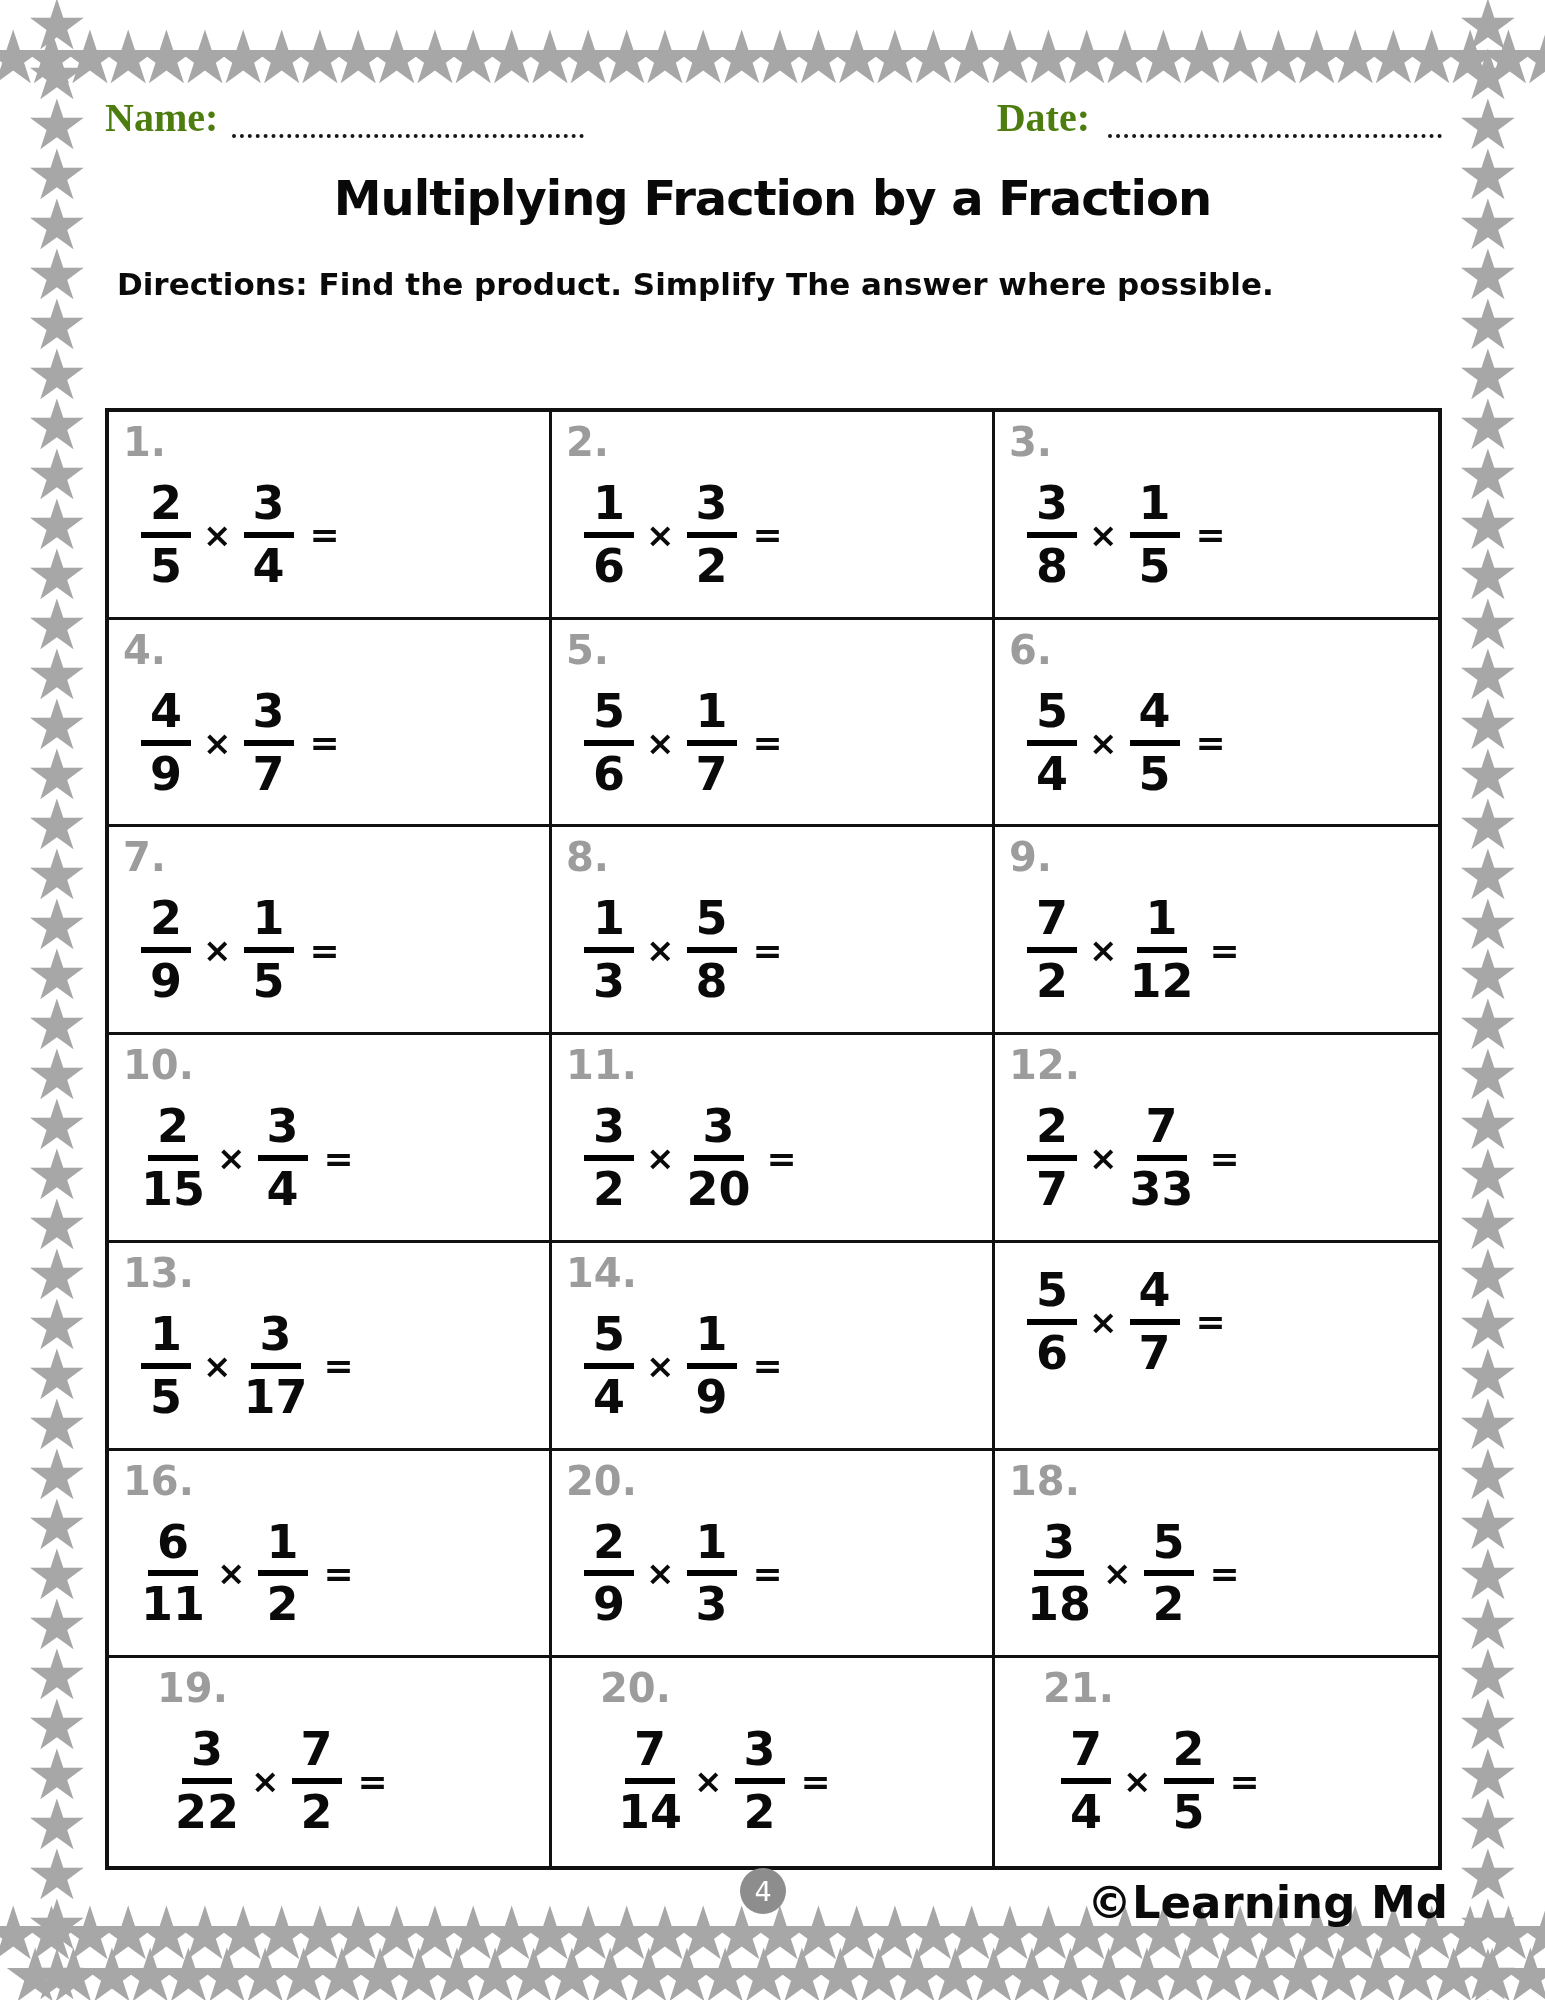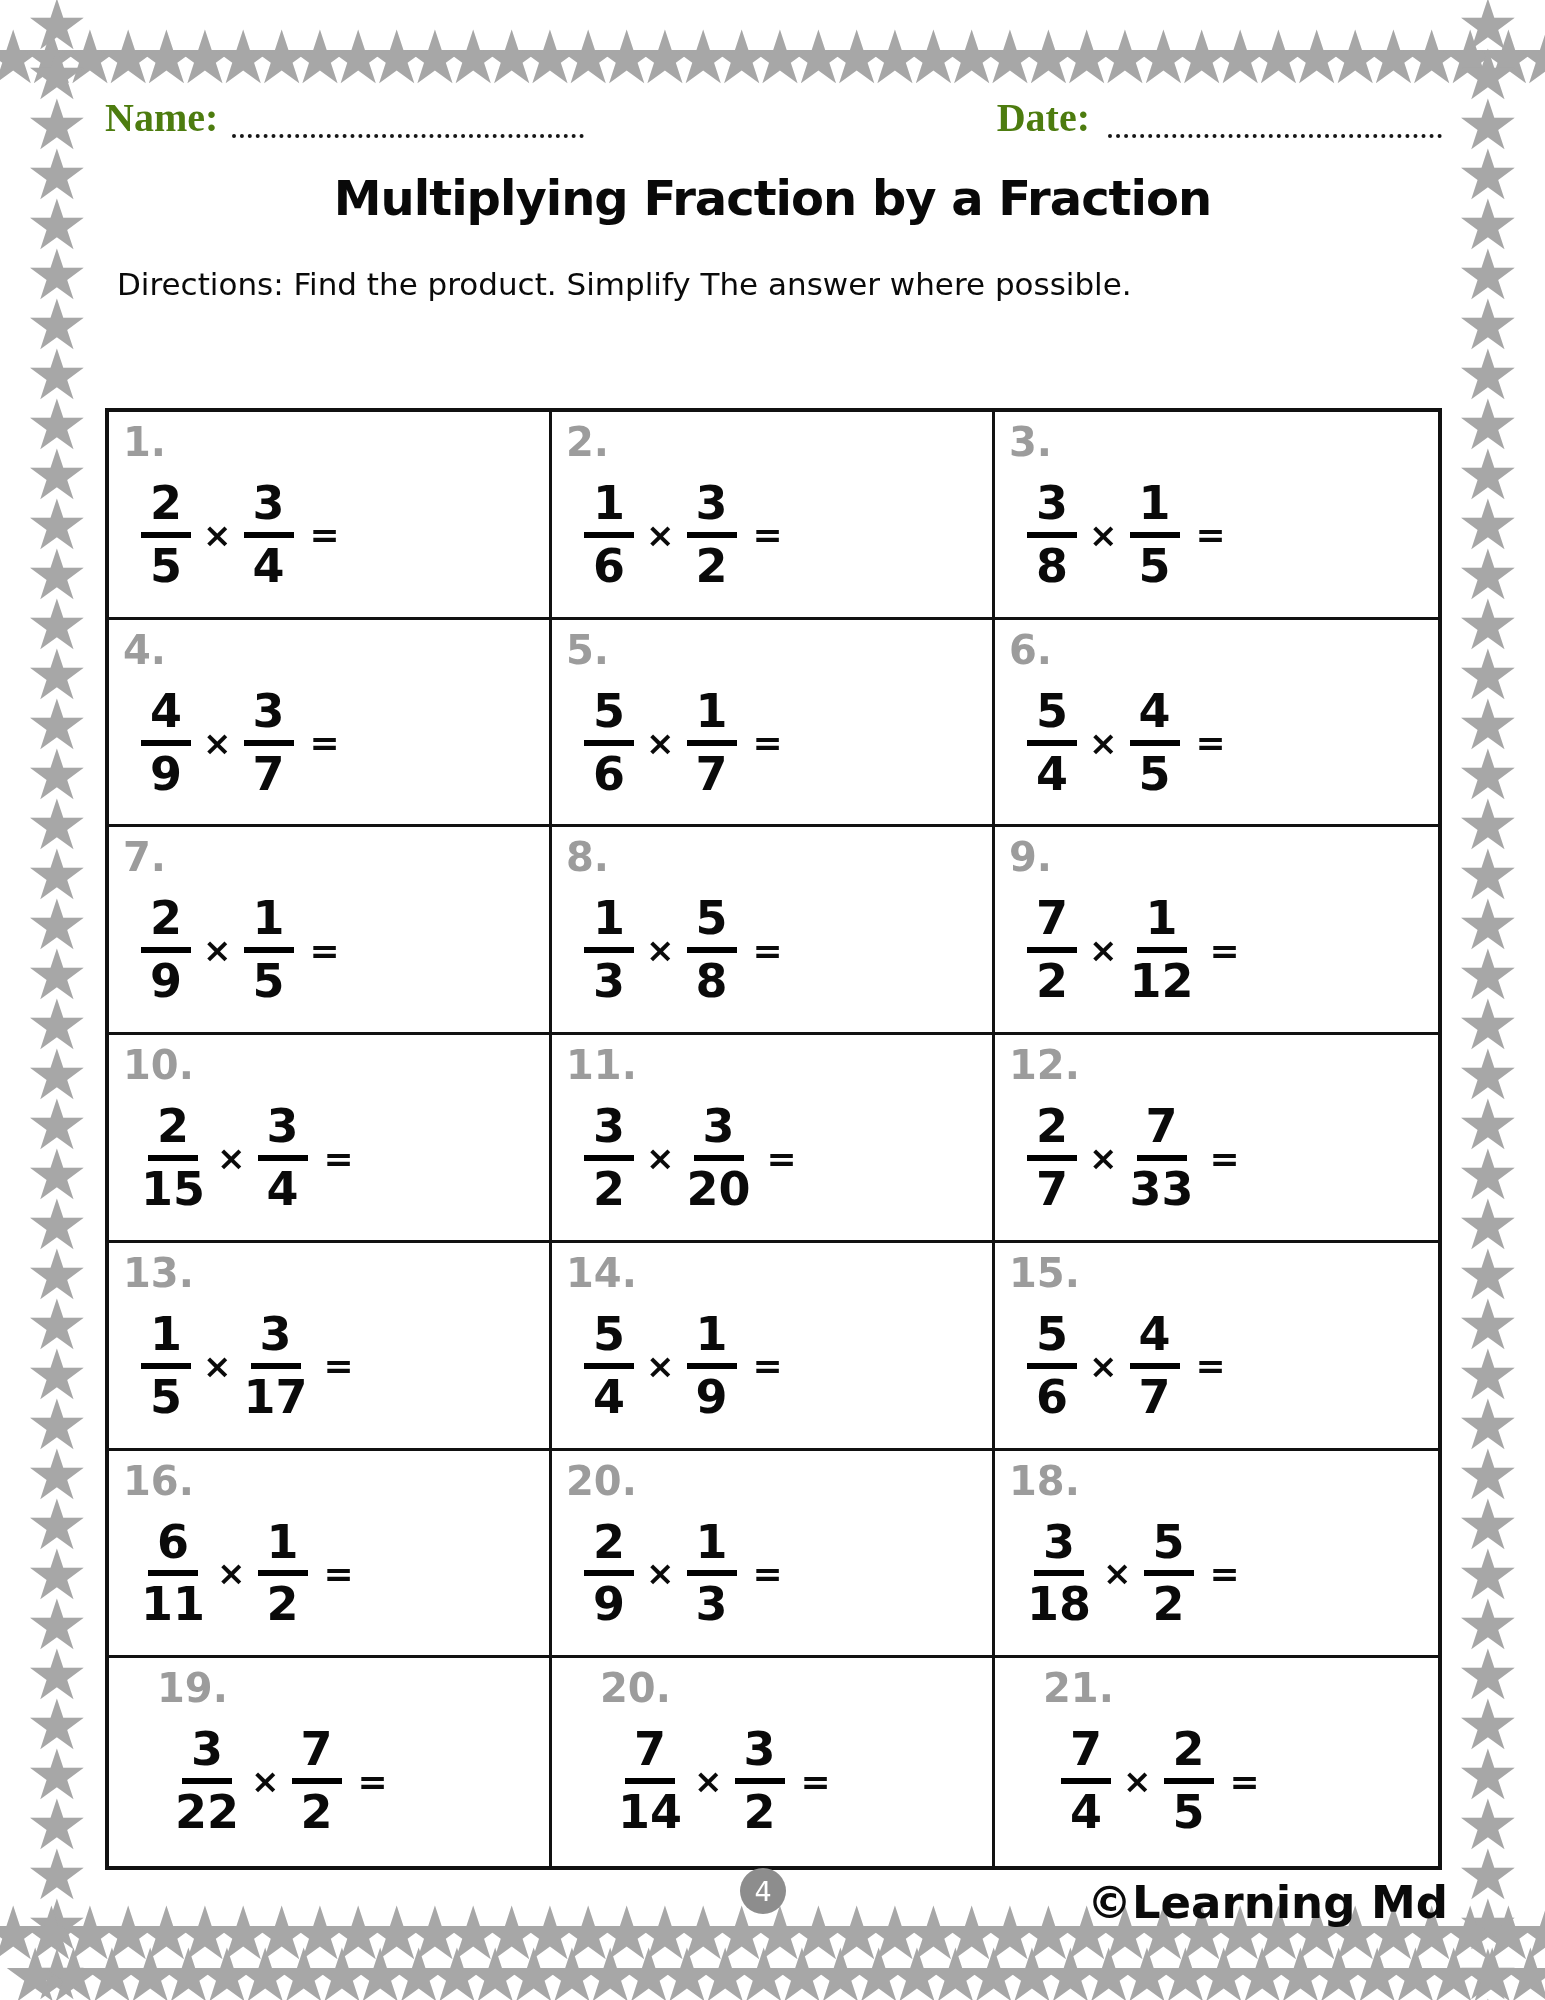--- a/index.html
+++ b/index.html
@@ -49,21 +49,21 @@
   .header-spacer { flex:1; }
 
   .page-title {
     position:absolute; left:0; right:0; top:170px;
     text-align:center;
     font-size:48px; font-weight:bold; color:#090909;
     letter-spacing:-1px;
   }
   .directions {
     position:absolute; left:117px; top:266px;
-    font-size:31px; font-weight:normal; color:#0a0a0a;
+    font-size:31px; font-weight:bold; color:#0a0a0a;
   }
 
   
   .problems-grid {
     position:absolute; left:105px; top:408px;
     width:1337px; height:1462px;
     display:grid;
     grid-template-columns:1fr 1fr 1fr;
     grid-auto-rows:1fr;
     border:4px solid #111;
@@ -345,21 +345,20 @@
       <span class="times">×</span>
       <span class="frac">
         <span class="num">1</span>
         <span class="den">9</span>
       </span>
       <span class="eq">=</span>
     </div>
   </div>
 
   <div class="cell">
-    <div class="cell-num">15.</div>
     <div class="expr">
       <span class="frac">
         <span class="num">5</span>
         <span class="den">6</span>
       </span>
       <span class="times">×</span>
       <span class="frac">
         <span class="num">4</span>
         <span class="den">7</span>
       </span>

